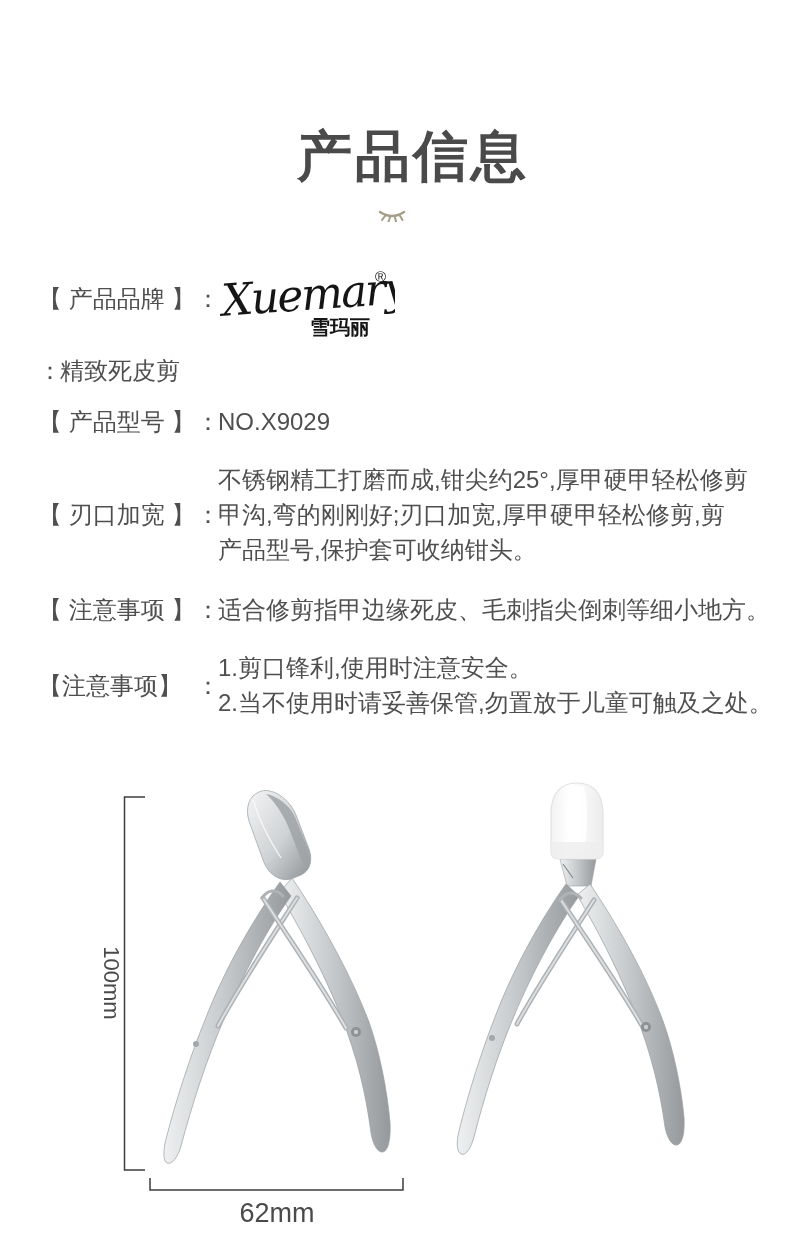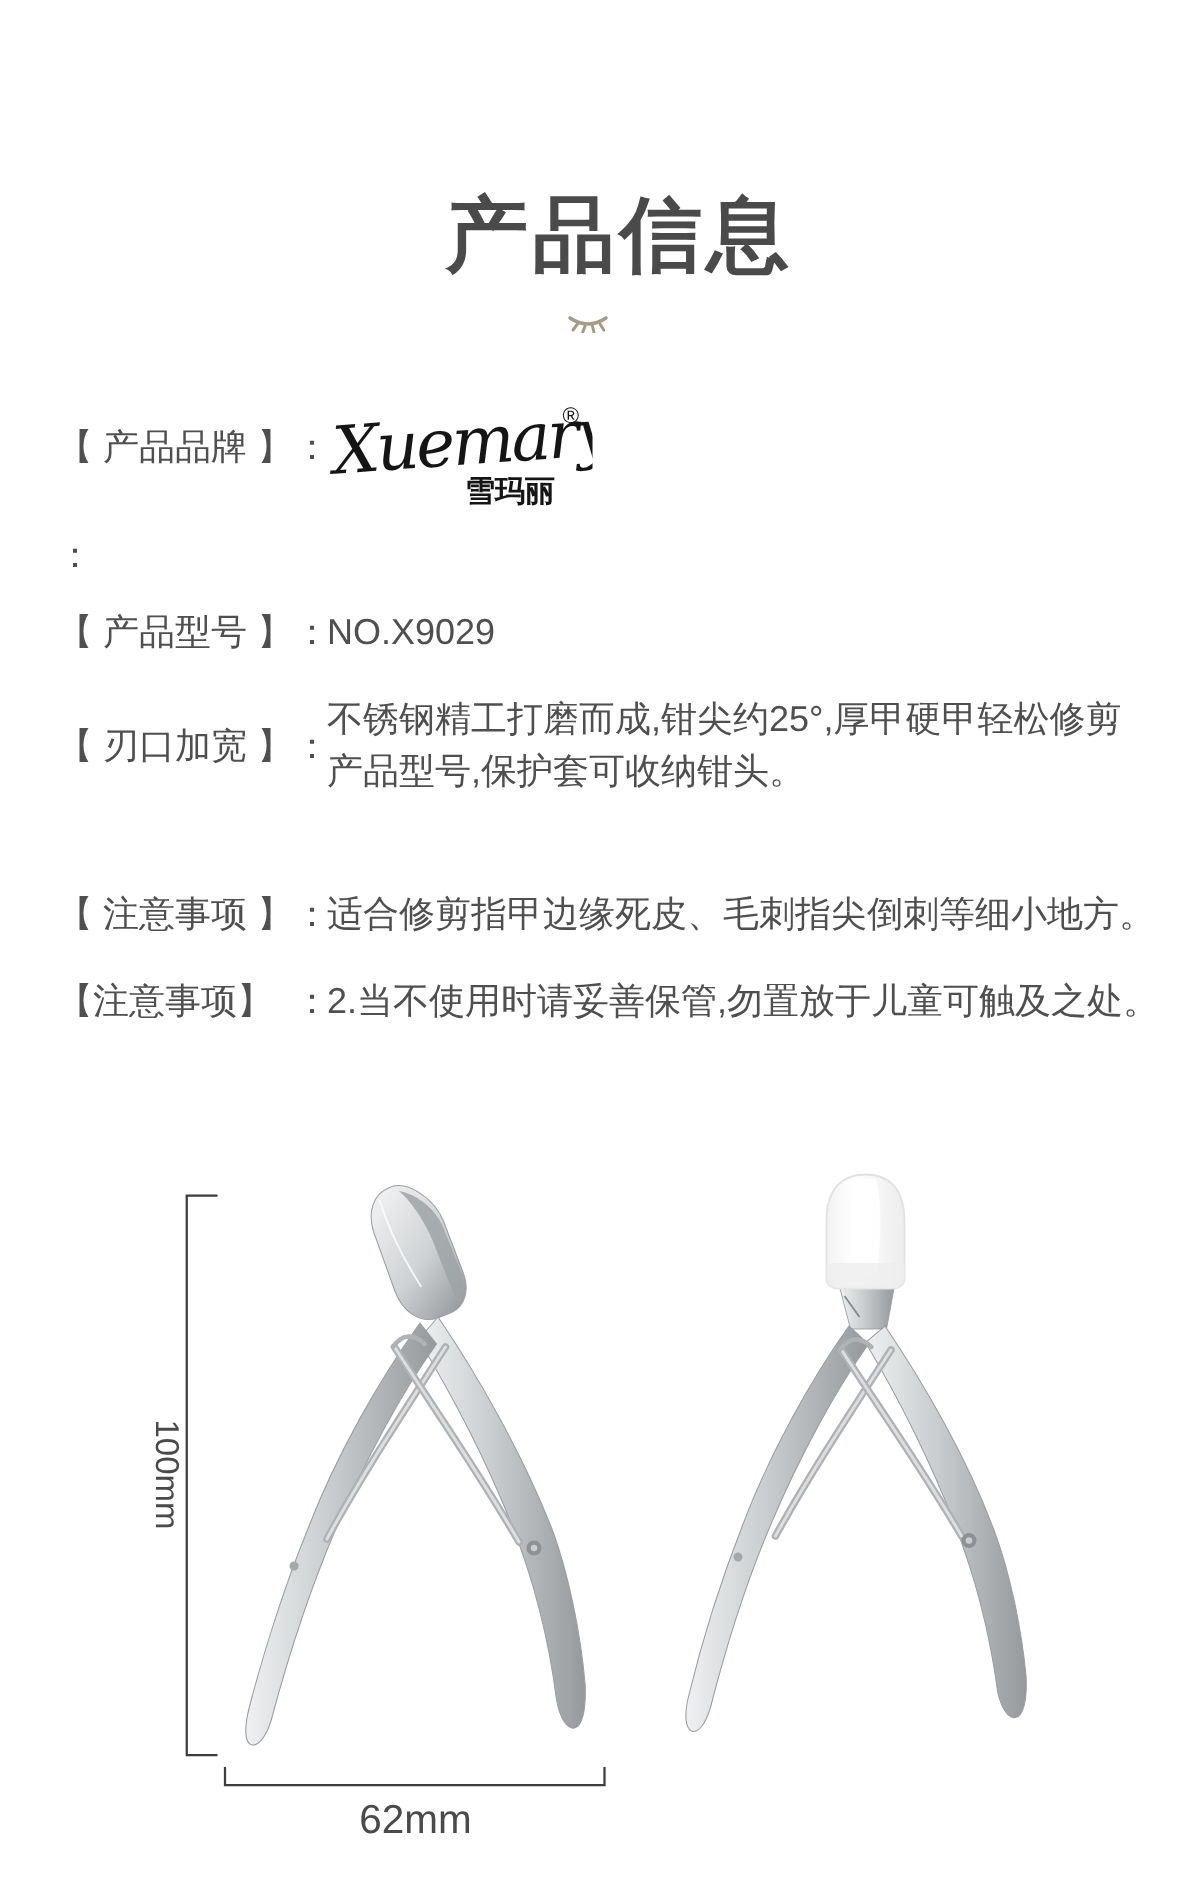--- a/index.html
+++ b/index.html
@@ -39,47 +39,50 @@
   <svg class="logo" width="175" height="80" viewBox="0 0 175 80">
     <g transform="rotate(-4 85 40)">
       <text x="2" y="48" font-size="44" font-style="italic" font-family="DejaVu Serif, serif" fill="#151515" letter-spacing="-2">Xuemary</text>
     </g>
     <text x="155" y="20" font-size="15" fill="#151515">®</text>
     <text x="90" y="72" font-size="20" font-weight="bold" fill="#151515">雪玛丽</text>
   </svg>
 
   <div class="row" style="top:353px">
     <span class="colon">：</span>
+    <span class="val">精致死皮剪</span>
   </div>
 
   <div class="row" style="top:404px">
     <span class="lab">【 产品型号 】</span>
     <span class="colon">：</span>
     <span class="val">NO.X9029</span>
   </div>
 
   <div class="row" style="top:462px">
     <span class="lab">【 刃口加宽 】</span>
     <span class="colon">：</span>
     <span class="val lines">
       <div>不锈钢精工打磨而成,钳尖约25°,厚甲硬甲轻松修剪</div>
+      <div>甲沟,弯的刚刚好;刃口加宽,厚甲硬甲轻松修剪,剪</div>
       <div>产品型号,保护套可收纳钳头。</div>
     </span>
   </div>
 
   <div class="row" style="top:592px">
     <span class="lab">【 注意事项 】</span>
     <span class="colon">：</span>
     <span class="val">适合修剪指甲边缘死皮、毛刺指尖倒刺等细小地方。</span>
   </div>
 
   <div class="row" style="top:650px">
     <span class="lab">【注意事项】</span>
     <span class="colon">：</span>
     <span class="val lines">
+      <div>1.剪口锋利,使用时注意安全。</div>
       <div>2.当不使用时请妥善保管,勿置放于儿童可触及之处。</div>
     </span>
   </div>
 
   <svg class="figure" width="790" height="472" viewBox="0 0 790 472">
     <defs>
       <linearGradient id="steel" x1="0" y1="0" x2="1" y2="0">
         <stop offset="0" stop-color="#eef0f1"></stop>
         <stop offset="0.45" stop-color="#c9ccce"></stop>
         <stop offset="1" stop-color="#95999c"></stop>

